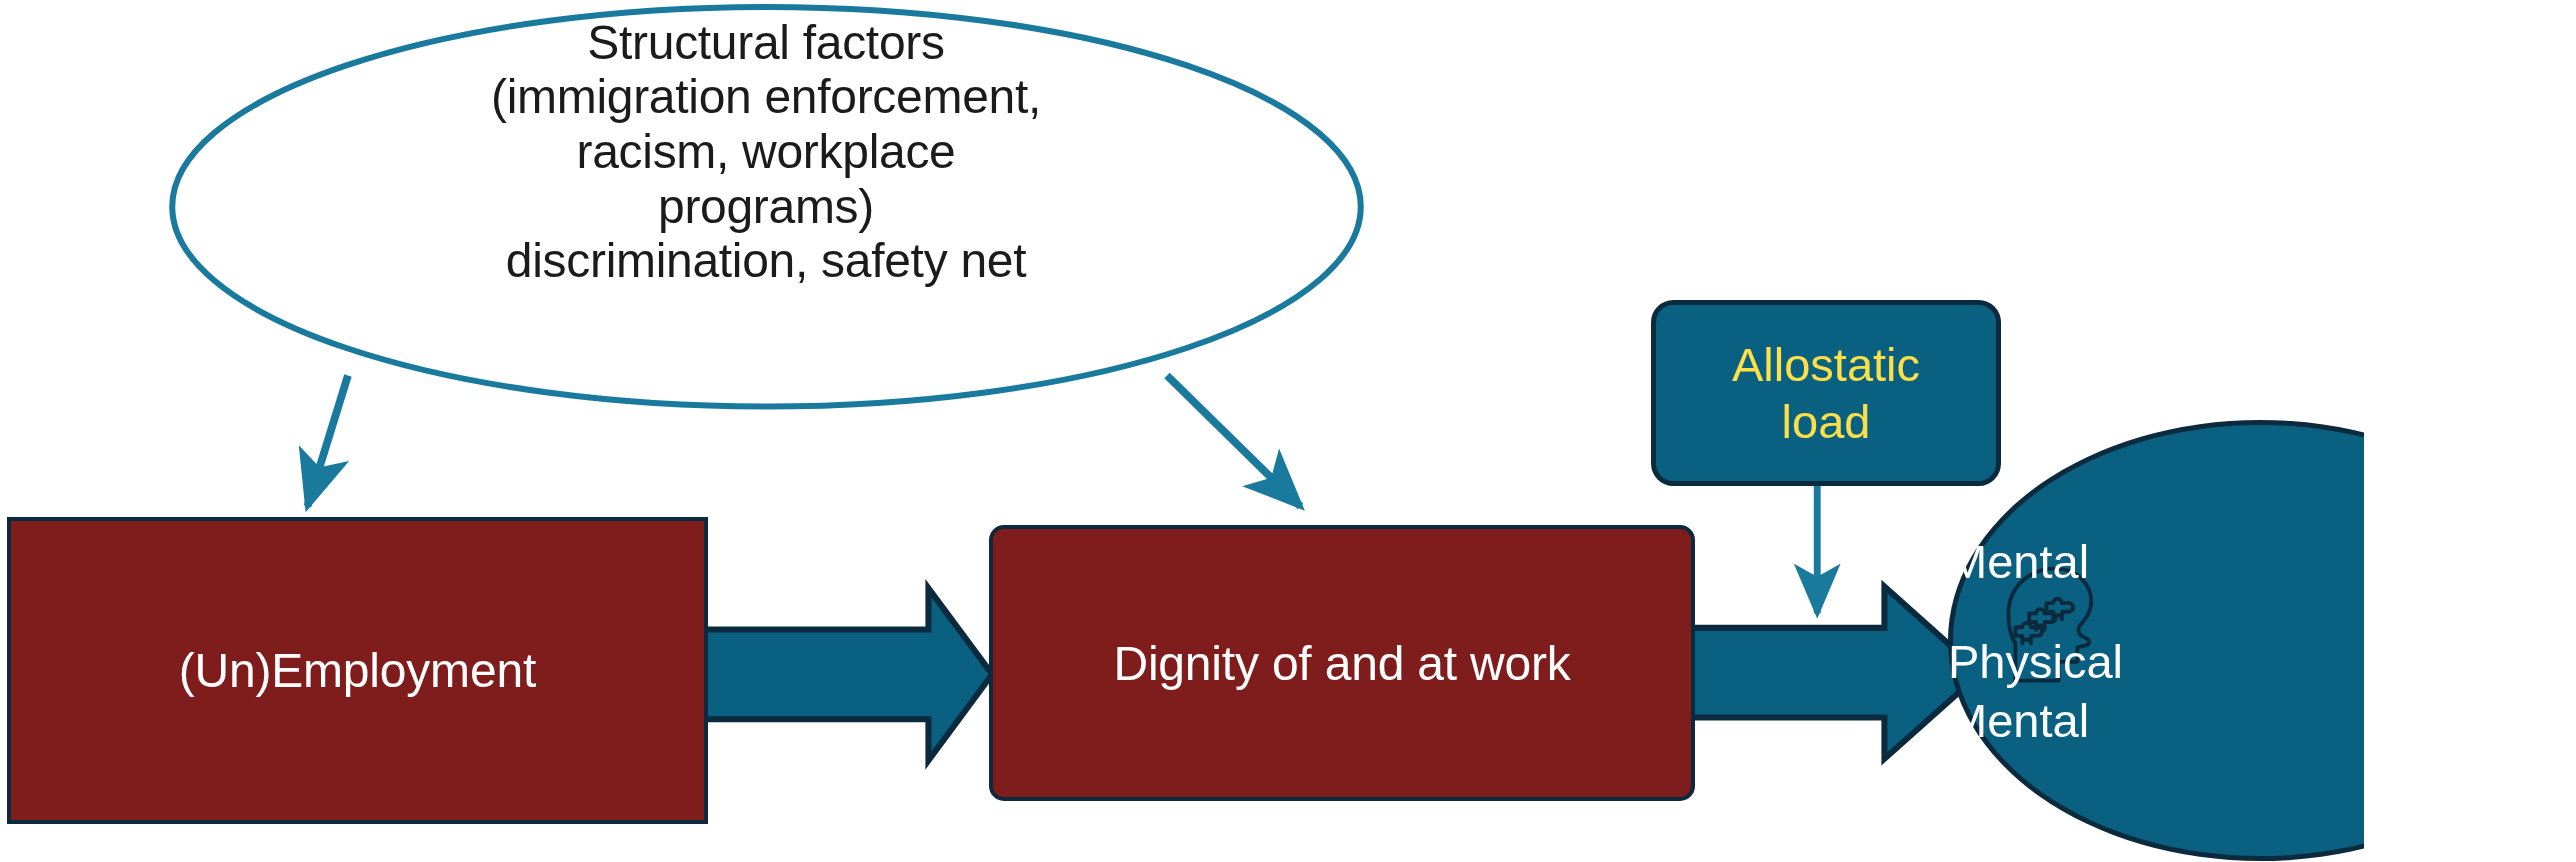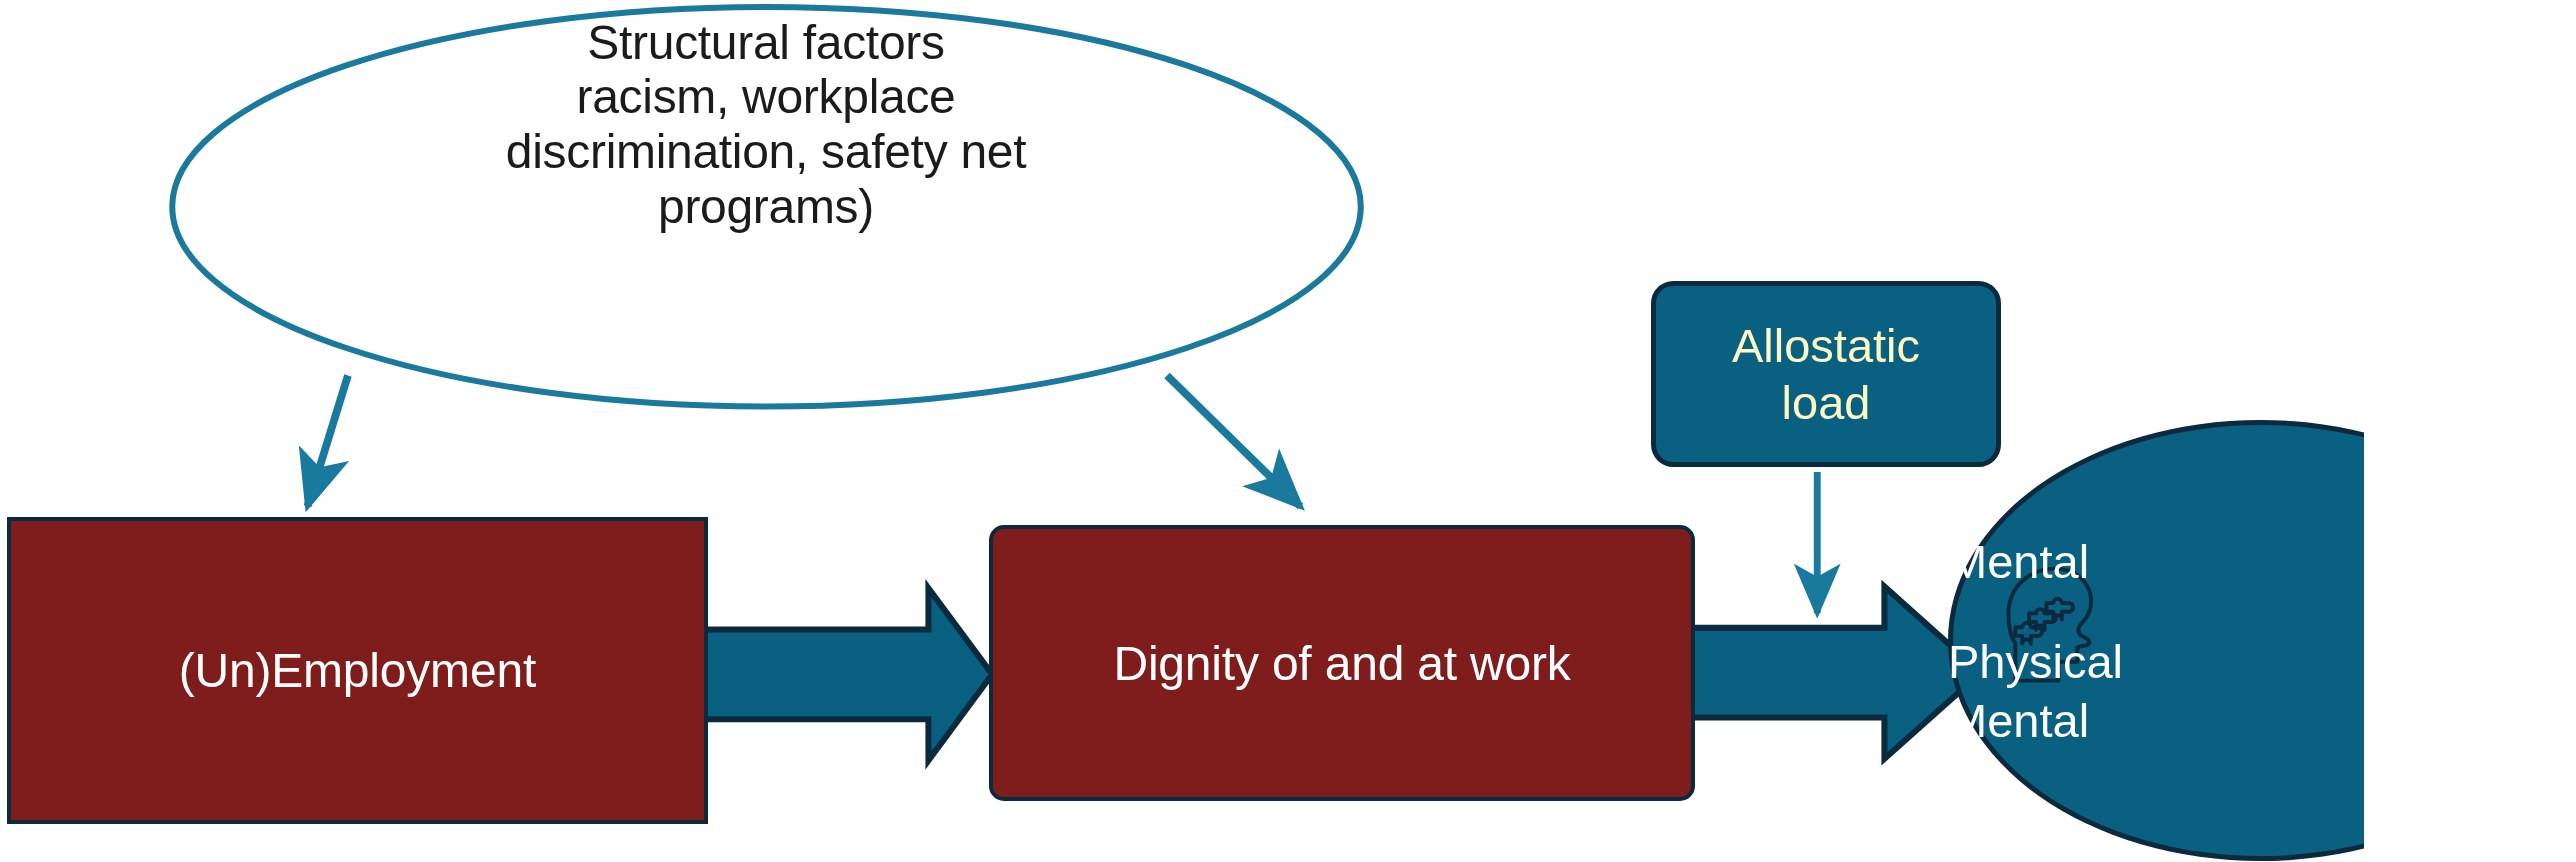--- a/index.html
+++ b/index.html
@@ -63,32 +63,32 @@
     top: 525px;
     width: 706px;
     height: 276px;
     border-radius: 15px;
   }
 
   
   #box-allostatic {
     position: absolute;
     left: 1651px;
-    top: 281px;
+    top: 300px;
     width: 350px;
     height: 186px;
     box-sizing: border-box;
     background: #0a6081;
     border: 5.2px solid #0c2a3e;
     border-radius: 22.4px;
     display: flex;
     flex-direction: column;
     align-items: center;
     justify-content: center;
-    color: #fef9c3;
+    color: #fde047;
     font-size: 47px;
     line-height: 1.22;
   }
 
   
   #ellipse-outcome {
     position: absolute;
     left: 1948px;
     top: 420px;
     width: 625px;
@@ -151,23 +151,24 @@
 
     <line x1="2110" y1="548" x2="2110" y2="712" stroke="#1a7a9e" stroke-width="8" marker-end="url(#arrowThin)"></line>
 
     <path d="M 802 731 L 1078 731 L 1078 683 L 1152 783 L 1078 883 L 1078 835 L 802 835 Z" fill="#0a6081" stroke="#0c2a3e" stroke-width="7" stroke-linejoin="miter"></path>
 
     <path d="M 1950 729 L 2188 729 L 2188 681 L 2300 781 L 2188 881 L 2188 833 L 1950 833 Z" fill="#0a6081" stroke="#0c2a3e" stroke-width="7" stroke-linejoin="miter"></path>
   </svg>
 
   <div class="struct-text">
     <div>Structural factors</div>
+    <div>(immigration enforcement,</div>
     <div>racism, workplace</div>
+    <div>programs)</div>
     <div>discrimination, safety net</div>
-    <div>programs)</div>
   </div>
 
   <div class="proc-box" id="box-unemployment">
     <span>(Un)Employment</span>
   </div>
 
   <div class="proc-box" id="box-dignity">
     <span>Dignity of and at work</span>
   </div>
 

